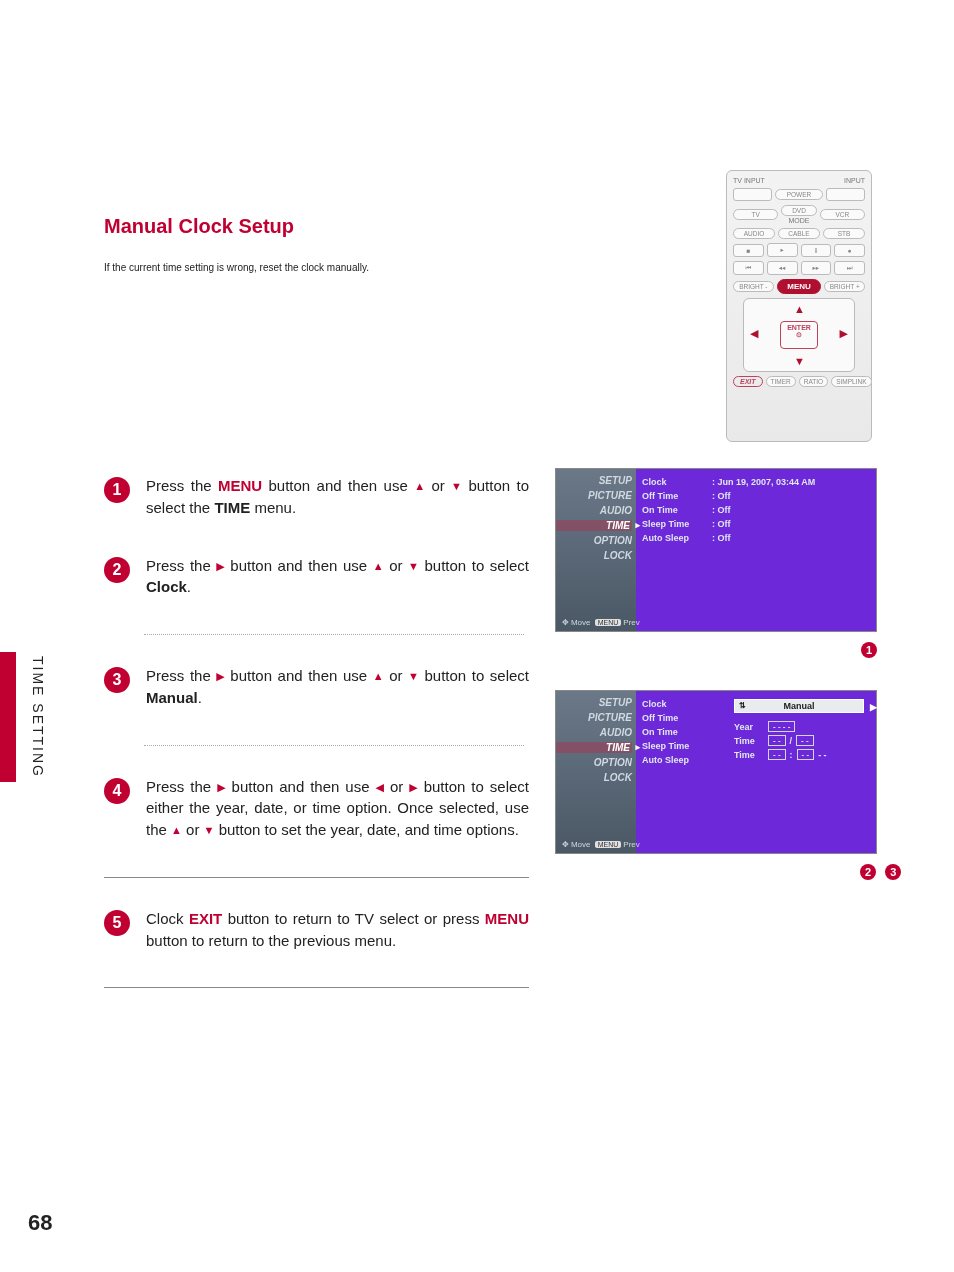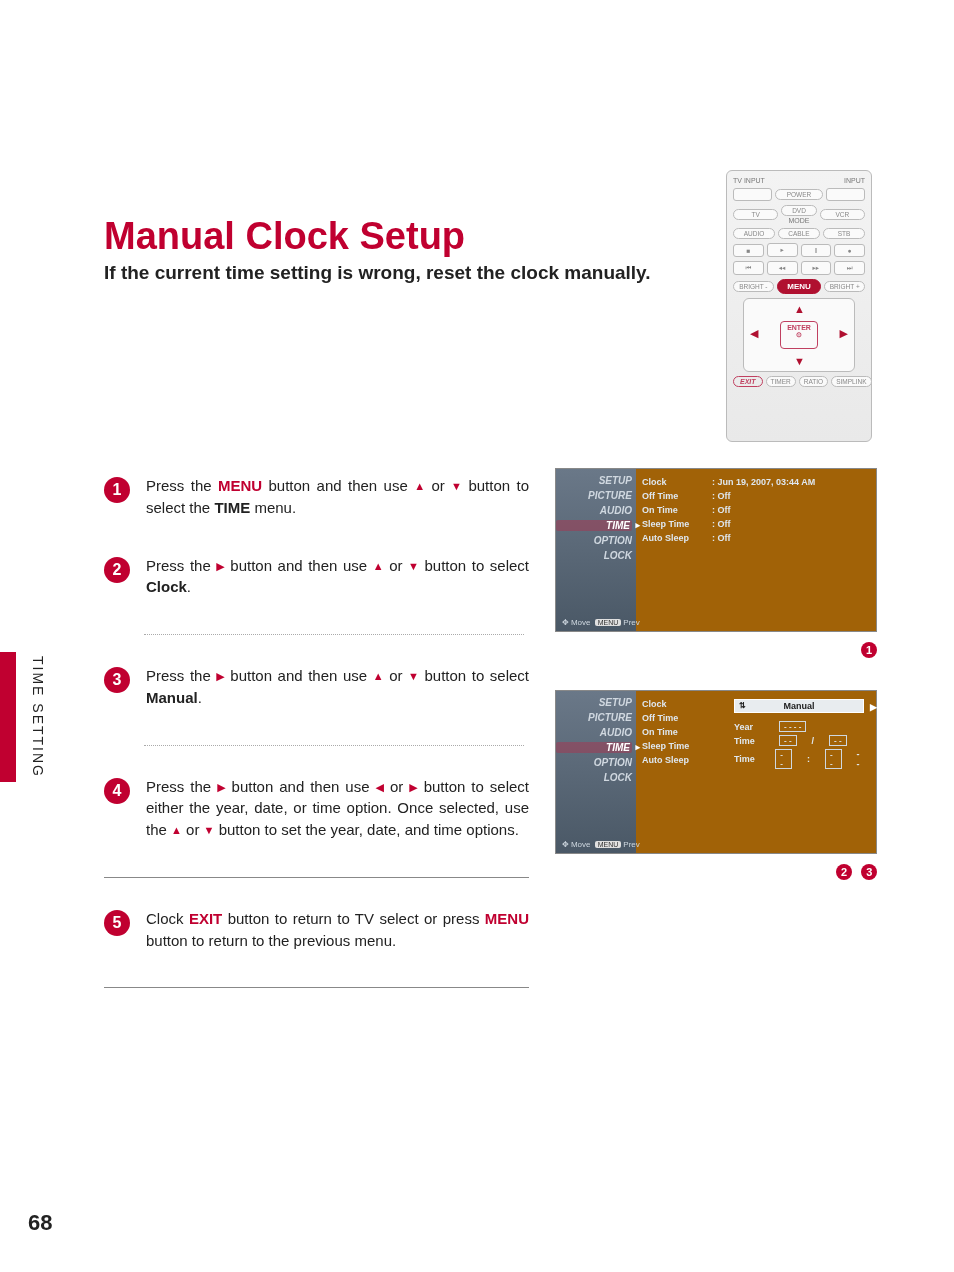--- a/index.html
+++ b/index.html
@@ -8,30 +8,30 @@
     background: #fff;
     width: 954px;
     height: 1272px;
     position: relative;
     color: #222;
   }
   .section-title {
     position: absolute;
     left: 104px;
     top: 215px;
-    font-size: 38px;
+    font-size: 20px;
     color: #c00030;
     font-weight: 600;
   }
   .subtitle {
     position: absolute;
     left: 104px;
     top: 262px;
-    font-size: 19px;
-    font-weight: 700;
+    font-size: 10px;
+    font-weight: 400;
   }
   .side-tab-bg {
     position: absolute;
     left: 0;
     top: 652px;
     width: 16px;
     height: 130px;
     background: #c00030;
   }
   .side-tab-text {
@@ -119,21 +119,21 @@
   .remote .dpad .arr { position:absolute; color:#b01030; font-size:11px; }
   .remote .dpad .up { left:50px; top:4px;}
   .remote .dpad .down { left:50px; bottom:4px;}
   .remote .dpad .left { left:6px; top:28px;}
   .remote .dpad .right { right:6px; top:28px;}
   .remote .exit-btn { border:1px solid #c04060; color:#c04060; border-radius:8px; padding:1px 6px; font-size:7px; font-style:italic; font-weight:bold;}
 
   
   .osd {
     position: absolute;
-    background: #a16207;
+    background: #6d28d9;
     border: 1px solid #888;
     width: 320px;
     color: #fff;
     font-size: 10px;
   }
   .osd.osd1 { left: 555px; top: 468px; height: 162px; }
   .osd.osd2 { left: 555px; top: 690px; height: 162px; }
   .osd .menu-col {
     position:absolute; left:0; top:0; width:80px; height:100%;
     background: linear-gradient(#6a7888,#4a5866);
@@ -157,21 +157,21 @@
 
   .osd .manual-box {
     position:absolute; right:12px; top:8px; width:130px;
     font-size:9px;
   }
   .osd .manual-box .hdr {
     border:1px solid #fff; background:#e8ecef; color:#222; text-align:center; font-weight:bold; padding:1px 0; margin-bottom:8px; position:relative;
   }
   .osd .manual-box .hdr::before { content:"⇅"; position:absolute; left:4px; font-size:8px;}
   .osd .manual-box .hdr::after { content:"▶"; position:absolute; right:-14px; top:2px; color:#fff;}
-  .osd .manual-box .line { display:flex; align-items:center; gap:15px; margin-bottom:3px; color:#e0e8ef; font-weight:bold;}
+  .osd .manual-box .line { display:flex; align-items:center; gap:4px; margin-bottom:3px; color:#e0e8ef; font-weight:bold;}
   .osd .manual-box .line .cap { width:30px;}
   .osd .manual-box .line .fld { border:1px solid #cfd8e0; padding:0 4px; font-size:8px;}
 
   .refs { position:absolute; font-size:12px; }
   .ref-badge {
     display:inline-block; width:16px; height:16px; border-radius:50%;
     background:#c00030; color:#fff; font-weight:bold; font-size:11px;
     text-align:center; line-height:16px; margin-left:6px;
   }
 </style>
@@ -371,18 +371,18 @@
       <span>:</span>
       <span class="fld">- -</span>
       <span>- -</span>
     </div>
   </div>
   <div class="footer">
     <span>✥</span> <span>Move</span>
     <span class="menu-key">MENU</span><span>Prev</span>
   </div>
 </div>
-<div class="refs" style="left:830px; top:864px;">
+<div class="refs" style="left:854px; top:864px;">
   <span class="ref-badge">2</span>
   <span class="ref-badge">3</span>
 </div>
 
 <div class="page-num">68</div>
 
 </body></html>

